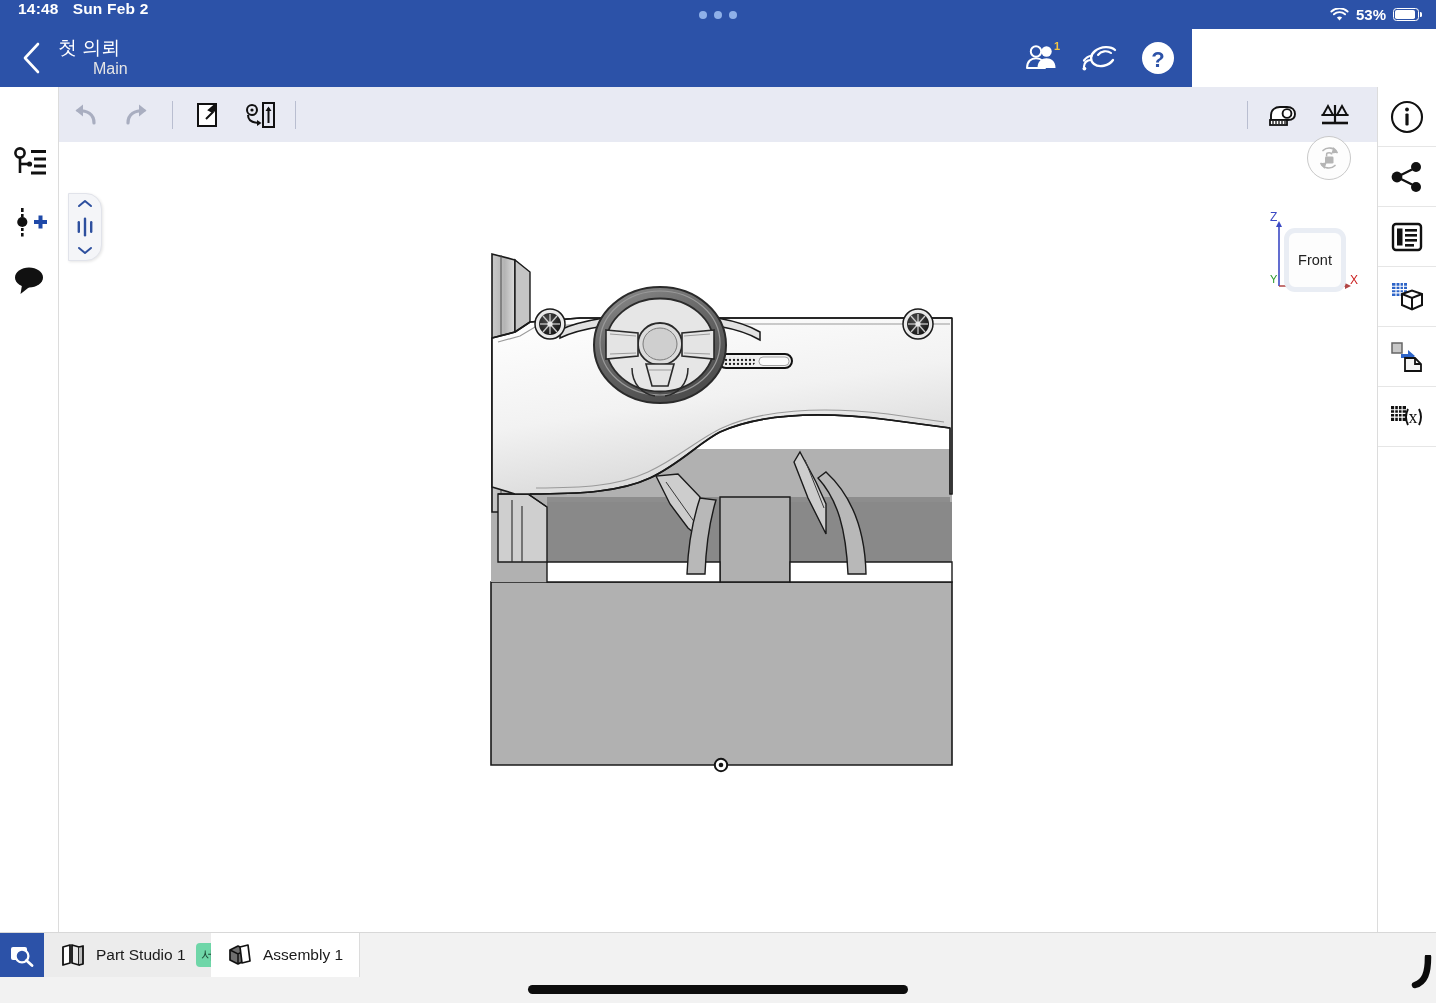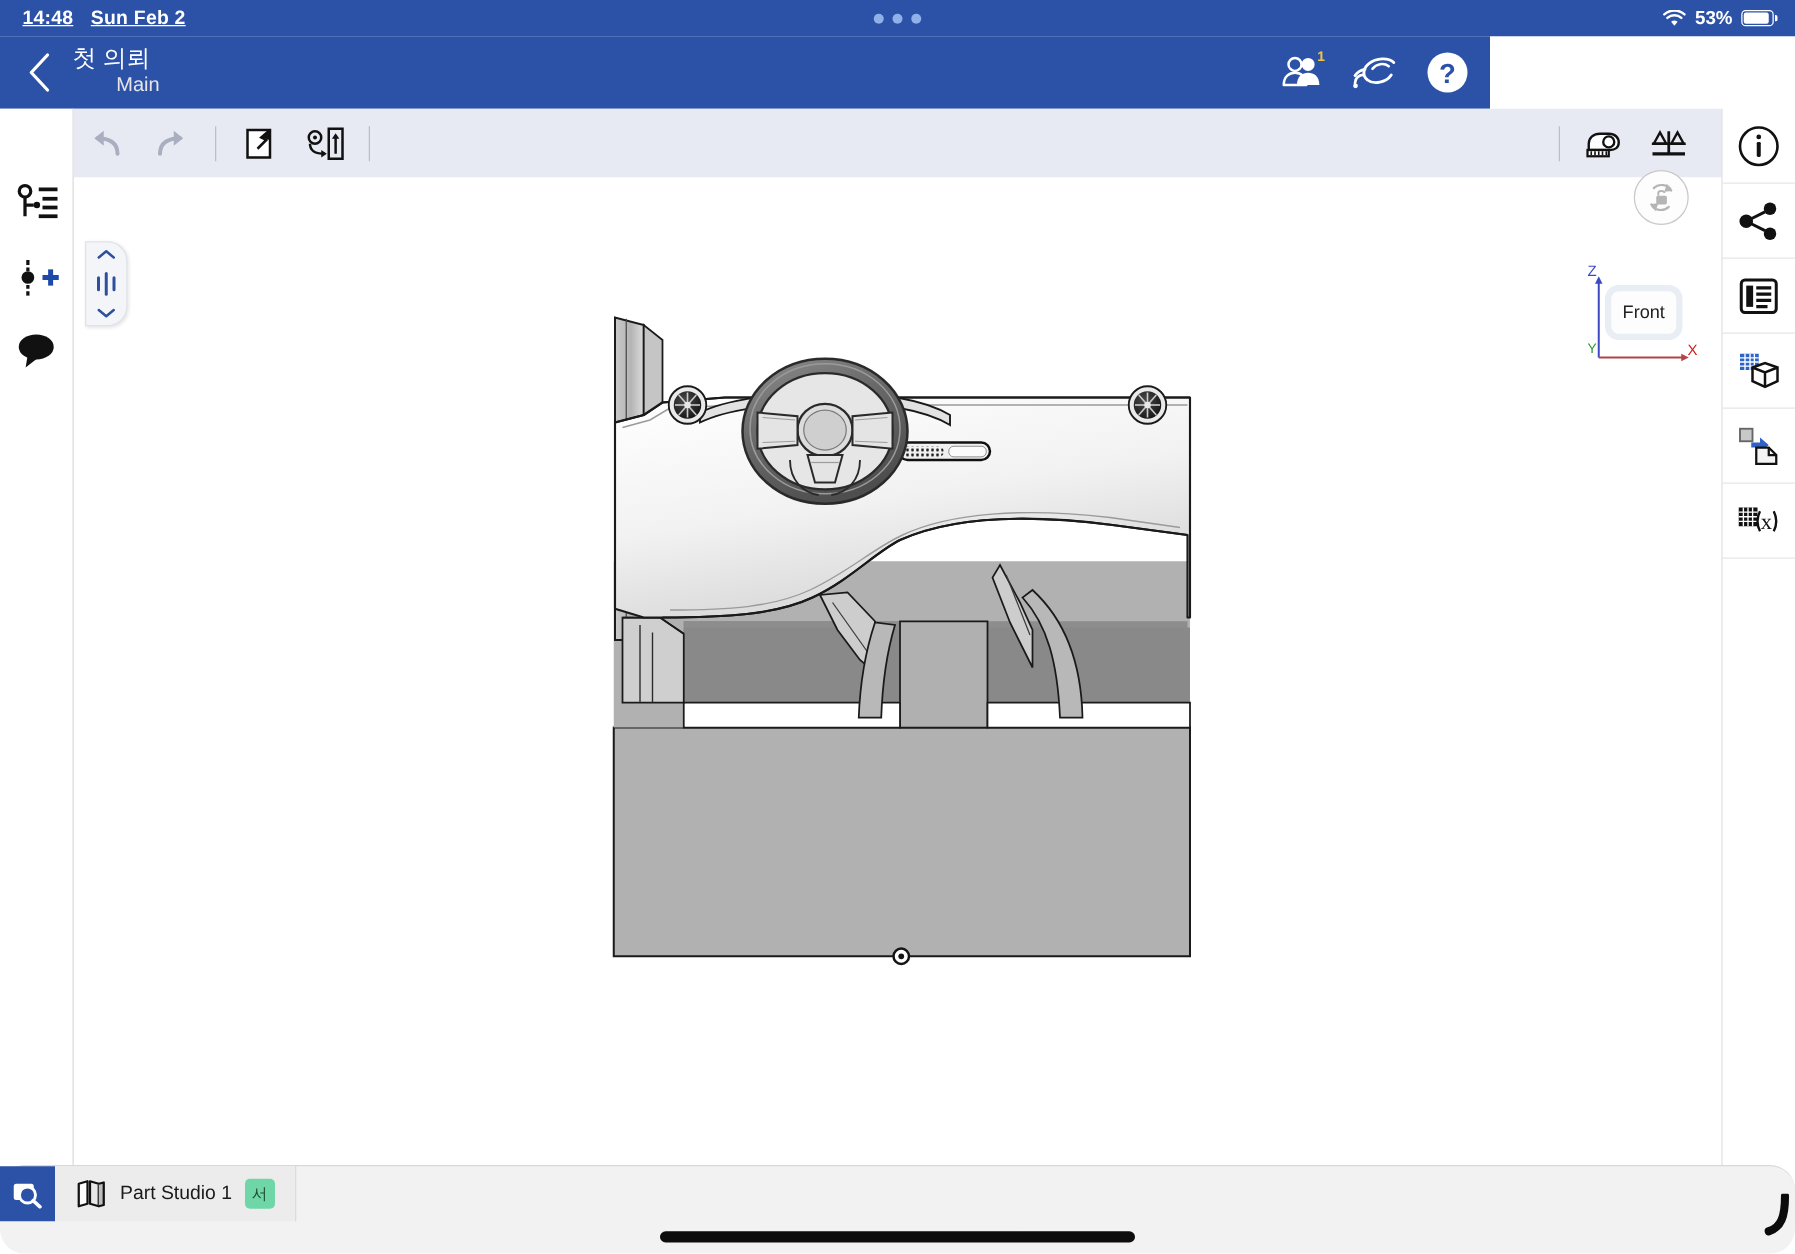--- a/index.html
+++ b/index.html
@@ -11,22 +11,22 @@
   }
   #app { position: relative; width: 1436px; height: 1003px; }
 
   
   .statusbar {
     position: absolute; left: 0; top: 0; width: 1436px; height: 29px;
     background: #2c52a8; color: #ffffff;
     display: flex; align-items: center;
   }
   .sb-left { position: absolute; left: 18px; top: 0; height: 29px;
-    display: flex; align-items: center; gap: 14px;
-    font-size: 15.5px; font-weight: bold; letter-spacing: .2px; text-decoration: underline; }
+    display: flex; align-items: flex-start; gap: 14px;
+    font-size: 15.5px; font-weight: bold; letter-spacing: .2px; }
   .sb-dots { position: absolute; left: 50%; transform: translateX(-50%); top: 0;
     height: 29px; display: flex; align-items: center; gap: 7px; }
   .sb-dots i { width: 8px; height: 8px; border-radius: 50%; background: #8fb0e8; display: block; }
   .sb-right { position: absolute; right: 17px; top: 0; height: 29px;
     display: flex; align-items: center; gap: 7px; font-size: 15px; font-weight: bold; }
   .batt {
     width: 26px; height: 13px; border: 1.6px solid #ffffff; border-radius: 3.5px;
     position: relative; display: inline-block;
   }
   .batt::after { content:""; position:absolute; right:-4px; top: 3.2px; width: 2.2px; height: 5px;
@@ -99,33 +99,33 @@
   
   .rotlock {
     position: absolute; right: 85px; top: 136px; width: 44px; height: 44px;
     border-radius: 50%; border: 1.4px solid #c9c9c9; background: #fdfdfd;
     display: flex; align-items: center; justify-content: center; cursor: pointer; z-index: 6;
   }
 
   
   .viewcube { position: absolute; right: 78px; top: 210px; width: 88px; height: 90px; z-index: 6; }
   .cube-face {
-    position: absolute; left: 14px; top: 18px; width: 62px; height: 44px;
+    position: absolute; left: 14px; top: 18px; width: 62px; height: 64px;
     background: #fdfdfd; border: 5px solid #e9edf4; border-radius: 11px;
     display: flex; align-items: center; justify-content: center;
     font-size: 14.5px; color: #222; cursor: pointer;
   }
   .ax-z { position: absolute; left: 0px; top: 0px; font-size: 12px; color: #3b49c4; }
   .ax-x { position: absolute; right: 0px; top: 63px; font-size: 12px; color: #cc2222; }
   .ax-y { position: absolute; left: 0px; top: 63px; font-size: 11px; color: #2a9a2a; }
 
   
   .tabbar {
     position: absolute; left: 0; bottom: 0; width: 1436px; height: 71px;
-    background: #f2f2f2; border-top: 1px solid #d8d8d8; border-radius: 20px;
+    background: #f2f2f2; border-top: 1px solid #d8d8d8;
   }
   .tab-search {
     position: absolute; left: 0; top: 0; width: 44px; height: 44px;
     background: #2c52a8; display: flex; align-items: center; justify-content: center; cursor: pointer;
   }
   .tab {
     position: absolute; top: 0; height: 44px; display: flex; align-items: center;
     gap: 10px; padding: 0 16px; cursor: pointer; font-size: 15.5px; color: #1a1a1a;
     border-right: 1px solid #dcdcdc;
   }
@@ -573,20 +573,30 @@
         <svg width="26" height="24" viewBox="0 0 26 24">
           <path d="M3 4 L10 2 L10 20 L3 22 Z" fill="#fff" stroke="#111" stroke-width="1.8" stroke-linejoin="round"></path>
           <path d="M12 2 L19 4 L19 22 L12 20 Z" fill="#e8e8e8" stroke="#111" stroke-width="1.8" stroke-linejoin="round"></path>
           <path d="M19 4 L23 3 L23 21 L19 22" fill="#bdbdbd" stroke="#111" stroke-width="1.8" stroke-linejoin="round"></path>
         </svg>
       </span>
       <span>Part Studio 1</span>
       <span class="tab-badge">서</span>
     </div>
 
+    <div class="tab active">
+      <span>
+        <svg width="26" height="24" viewBox="0 0 26 24">
+          <path d="M3 7 L11 3 L19 7 L19 17 L11 21 L3 17 Z" fill="#6f6f6f" stroke="#111" stroke-width="1.7" stroke-linejoin="round"></path>
+          <path d="M3 7 L11 11 L19 7 M11 11 L11 21" fill="none" stroke="#111" stroke-width="1.5"></path>
+          <path d="M13 4 L21 2 L23 18 L15 20 Z" fill="#ffffff" stroke="#111" stroke-width="1.7" stroke-linejoin="round"></path>
+        </svg>
+      </span>
+      <span>Assembly 1</span>
+    </div>
 
     <div class="home-indicator"></div>
 
     <div class="corner-hook">
       <svg width="24" height="34" viewBox="0 0 24 34">
         <path d="M20 2 C20 18 17 27 7 30" fill="none" stroke="#0c0c0c" stroke-width="6.5" stroke-linecap="round"></path>
       </svg>
     </div>
   </div>
 

